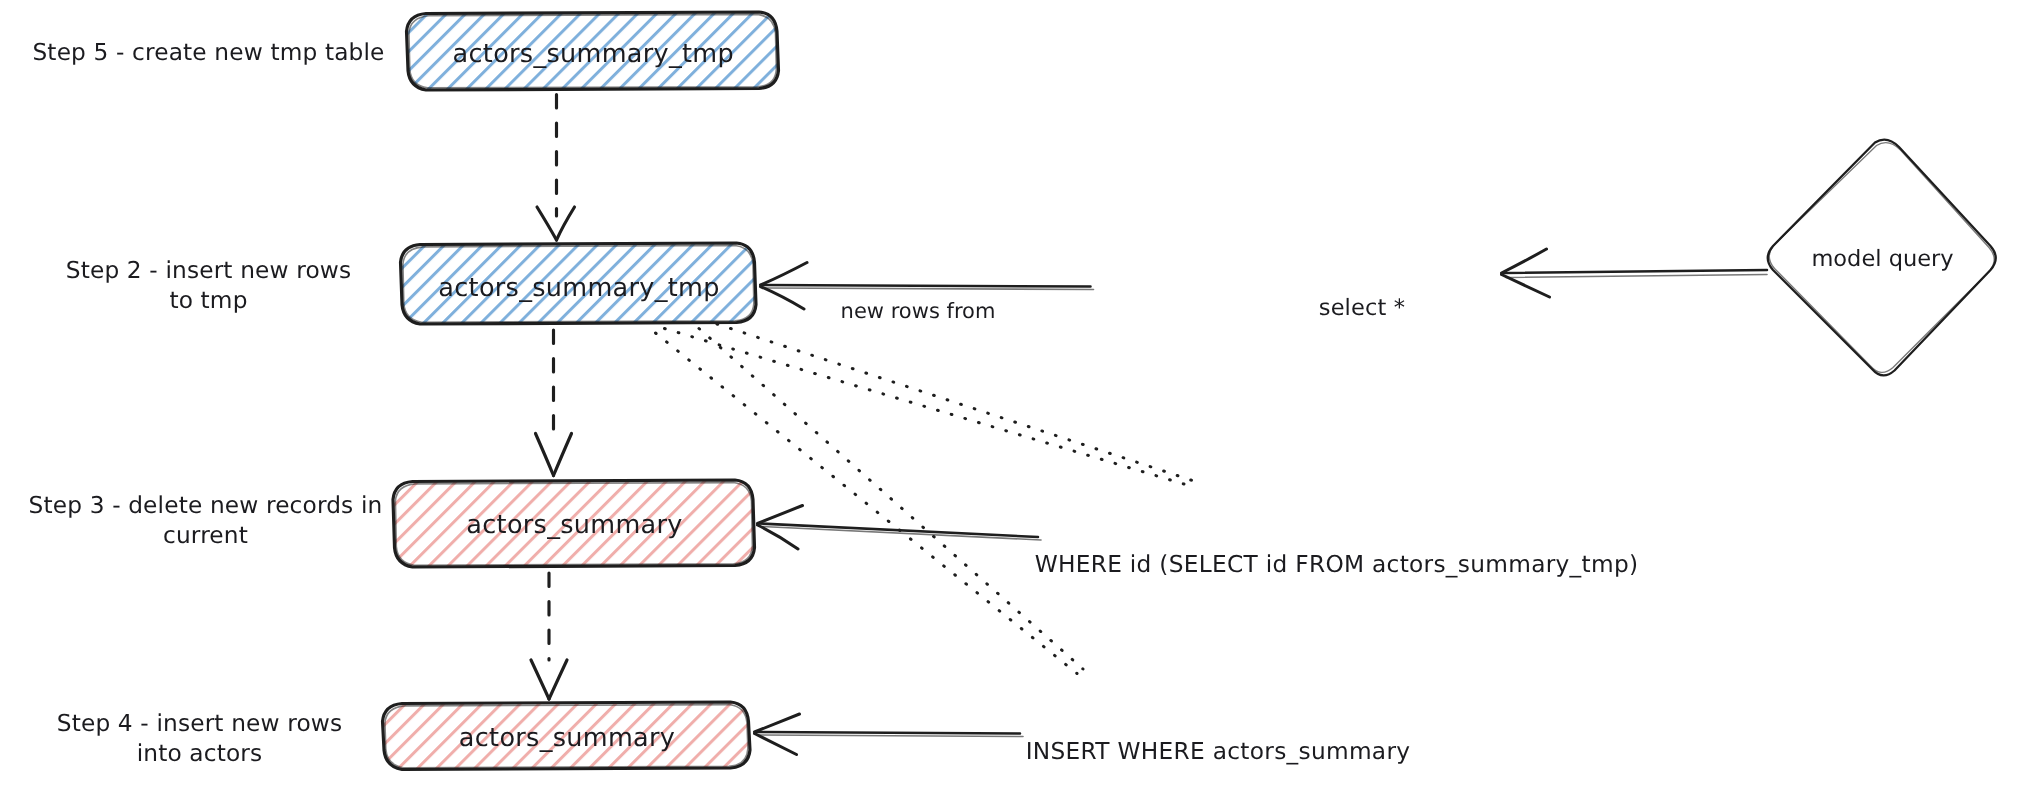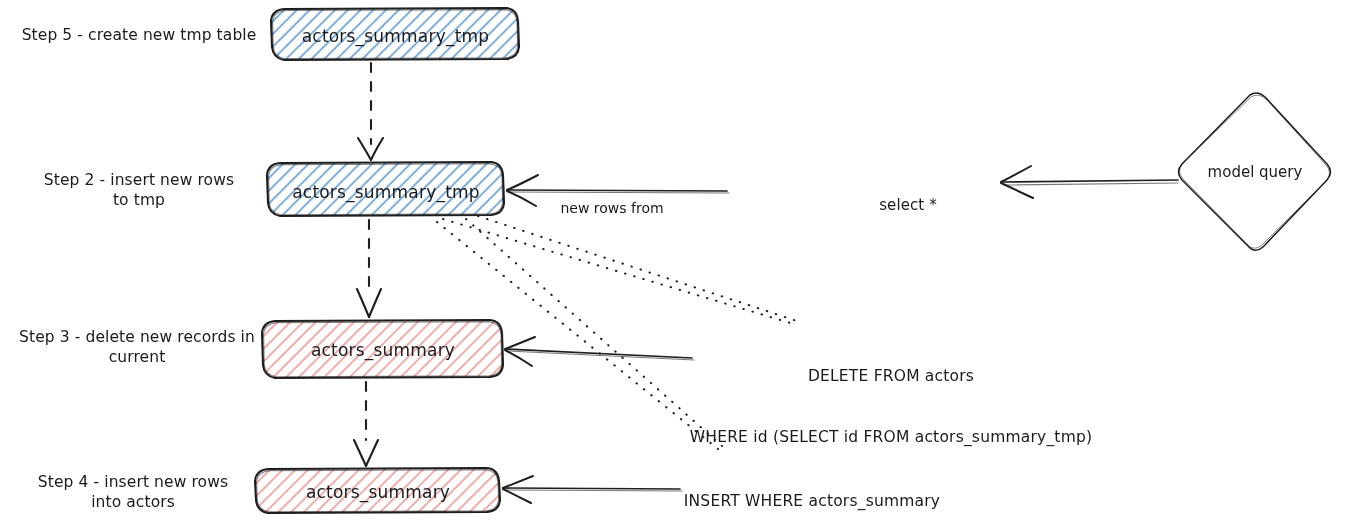--- a/index.html
+++ b/index.html
@@ -175,20 +175,19 @@
 
 <div class="label diamond-label" style="left:1182px; top:163px; width:146px;">model query</div>
 
 <div class="label small-annot" style="left:548px; top:199px; width:128px;">new rows from</div>
 
 <div class="label annot" style="left:728px; top:156px; width:280px;margin-left:40px;">
   <div>select *</div>
 </div>
 
 <div class="label annot-mono" style="left:676px; top:325px; width:430px;">
-  <div>DELETE FROM actors</div>
   <div>WHERE id (SELECT id FROM actors_summary_tmp)</div>
 </div>
 
 <div class="label annot-mono" style="left:672px; top:450px; width:280px;">
   <div>INSERT WHERE actors_summary</div>
   
 </div>
 
 </body></html>

